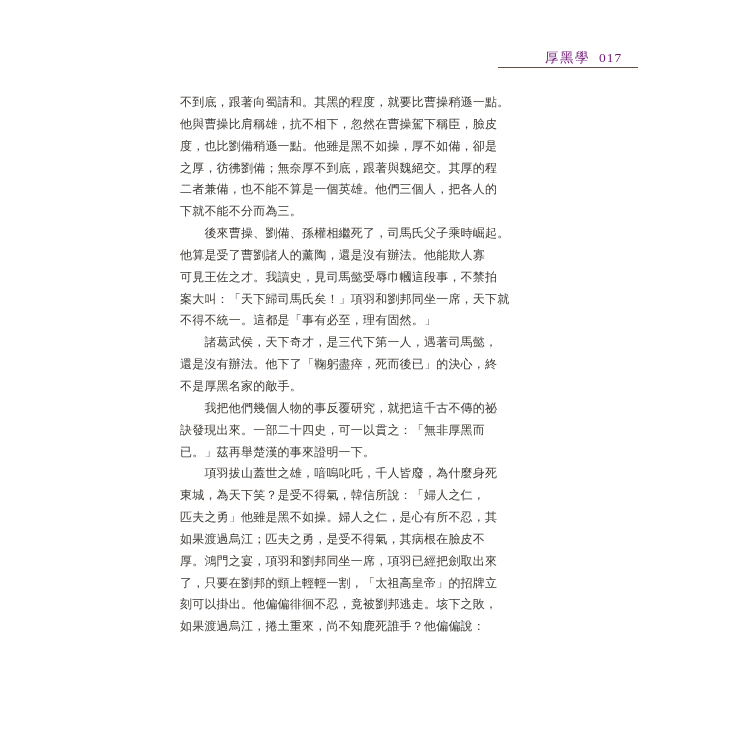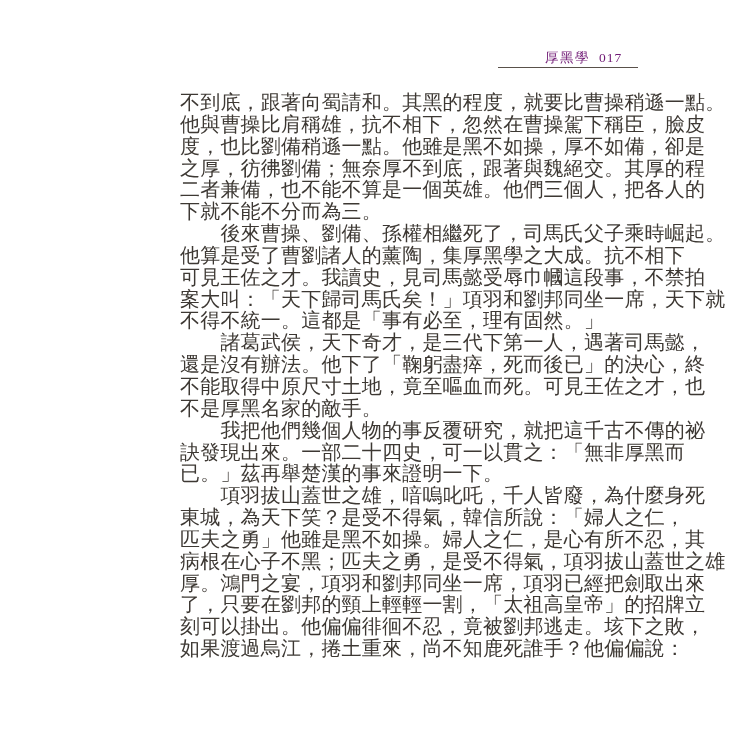--- a/index.html
+++ b/index.html
@@ -21,21 +21,21 @@
     position:absolute; left:498px; top:67px;
     width:140px; height:1.4px;
     background:#59514a;
   }
   .body-text {
     position:absolute; left:180px; top:92px;
     width:440px;
   }
   .tl {
     height:21.85px; line-height:21.85px;
-    font-size:20px; color:#3d3833;
+    font-size:12px; color:#3d3833;
     letter-spacing:0.2px;
     white-space:pre;
   }
 </style>
 </head>
 <body>
 
 <div class="page">
 
   <div class="running-head">
@@ -44,34 +44,33 @@
   <div class="head-rule"></div>
 
   <div class="body-text">
     <div class="tl">不到底，跟著向蜀請和。其黑的程度，就要比曹操稍遜一點。</div>
     <div class="tl">他與曹操比肩稱雄，抗不相下，忽然在曹操駕下稱臣，臉皮</div>
     <div class="tl">度，也比劉備稍遜一點。他雖是黑不如操，厚不如備，卻是</div>
     <div class="tl">之厚，彷彿劉備；無奈厚不到底，跟著與魏絕交。其厚的程</div>
     <div class="tl">二者兼備，也不能不算是一個英雄。他們三個人，把各人的</div>
     <div class="tl">下就不能不分而為三。</div>
     <div class="tl">　　後來曹操、劉備、孫權相繼死了，司馬氏父子乘時崛起。</div>
-    <div class="tl">他算是受了曹劉諸人的薰陶，集厚黑學之大成。抗不相下</div>
+    <div class="tl">他算是受了曹劉諸人的薰陶，還是沒有辦法。他能欺人寡</div>
     <div class="tl">可見王佐之才。我讀史，見司馬懿受辱巾幗這段事，不禁拍</div>
     <div class="tl">案大叫：「天下歸司馬氏矣！」項羽和劉邦同坐一席，天下就</div>
     <div class="tl">不得不統一。這都是「事有必至，理有固然。」</div>
     <div class="tl">　　諸葛武侯，天下奇才，是三代下第一人，遇著司馬懿，</div>
     <div class="tl">還是沒有辦法。他下了「鞠躬盡瘁，死而後已」的決心，終</div>
-    <div class="tl">不能取得中原尺寸土地，竟至嘔血而死。可見王佐之才，也</div>
     <div class="tl">不是厚黑名家的敵手。</div>
     <div class="tl">　　我把他們幾個人物的事反覆研究，就把這千古不傳的祕</div>
     <div class="tl">訣發現出來。一部二十四史，可一以貫之：「無非厚黑而</div>
     <div class="tl">已。」茲再舉楚漢的事來證明一下。</div>
     <div class="tl">　　項羽拔山蓋世之雄，喑嗚叱吒，千人皆廢，為什麼身死</div>
     <div class="tl">東城，為天下笑？是受不得氣，韓信所說：「婦人之仁，</div>
     <div class="tl">匹夫之勇」他雖是黑不如操。婦人之仁，是心有所不忍，其</div>
-    <div class="tl">病根在心子不黑；匹夫之勇，是受不得氣，項羽拔山蓋世之雄</div>
+    <div class="tl">如果渡過烏江；匹夫之勇，是受不得氣，其病根在臉皮不</div>
     <div class="tl">厚。鴻門之宴，項羽和劉邦同坐一席，項羽已經把劍取出來</div>
     <div class="tl">了，只要在劉邦的頸上輕輕一割，「太祖高皇帝」的招牌立</div>
     <div class="tl">刻可以掛出。他偏偏徘徊不忍，竟被劉邦逃走。垓下之敗，</div>
     <div class="tl">如果渡過烏江，捲土重來，尚不知鹿死誰手？他偏偏說：</div>
   </div>
 
 </div>
 
 </body></html>

